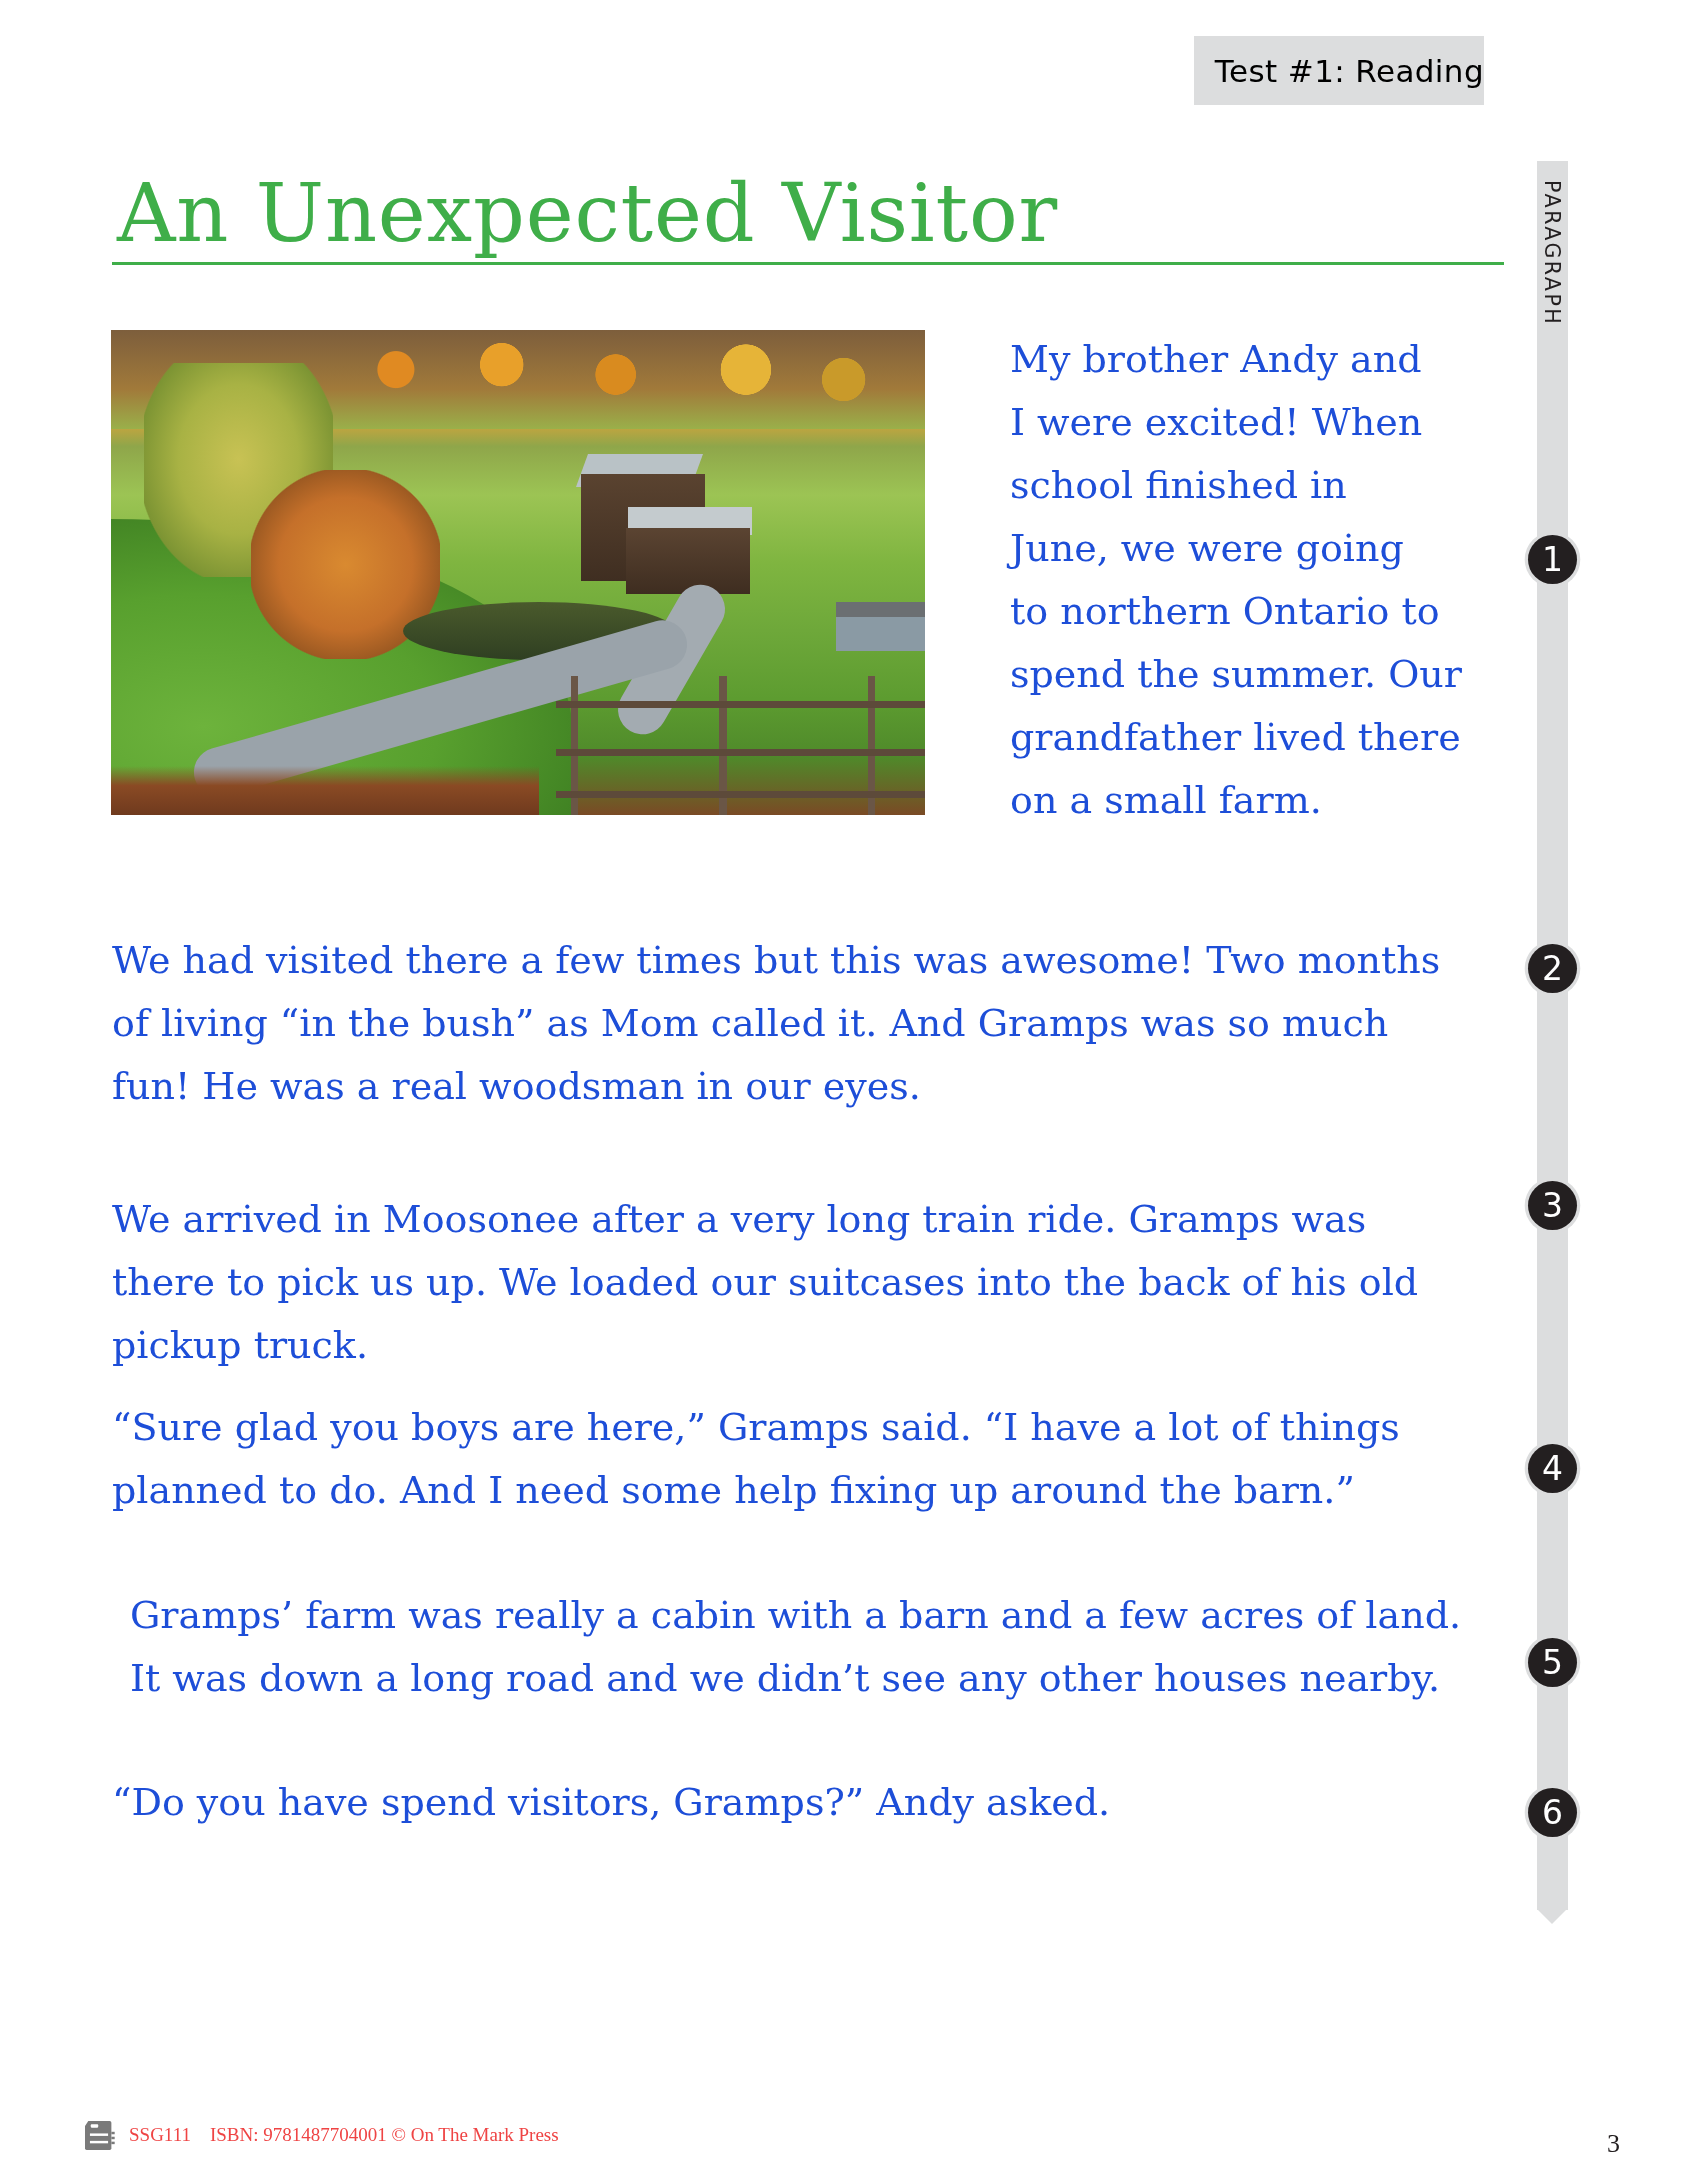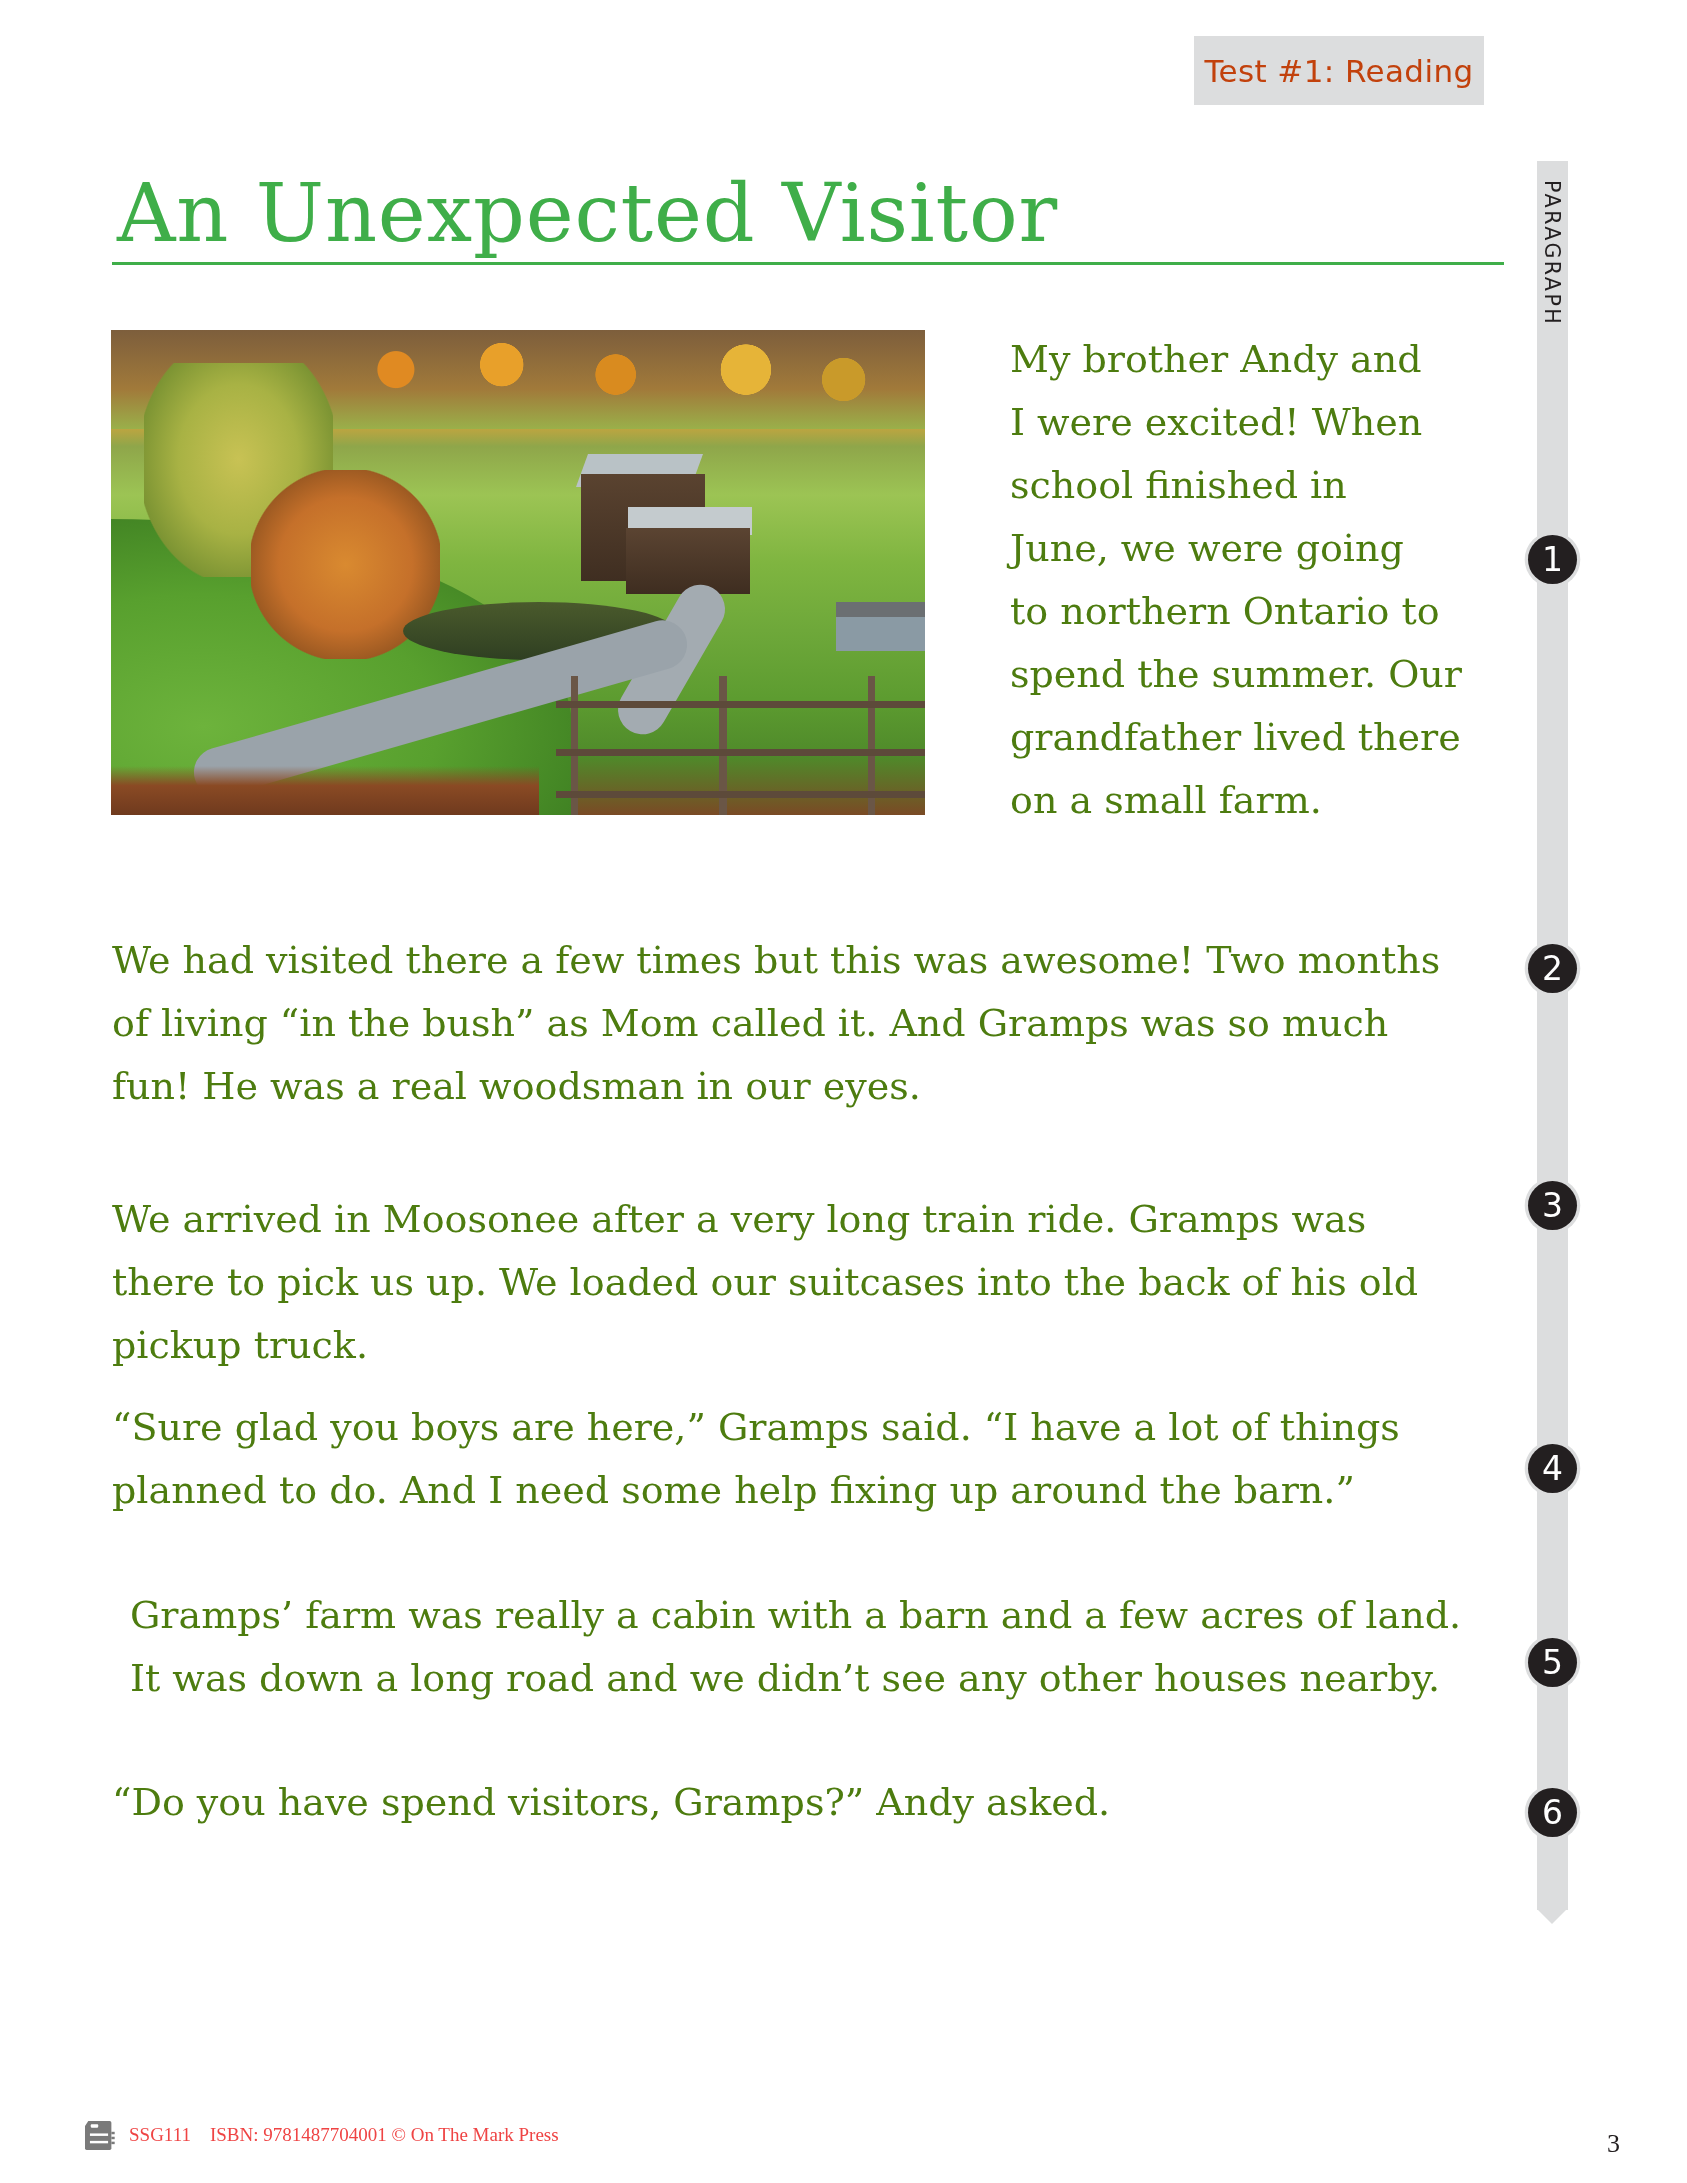--- a/index.html
+++ b/index.html
@@ -1,22 +1,22 @@
 <!DOCTYPE html>
 <html style="font-size:13px"><head>
 <meta charset="utf-8">
 <style>
   html, body { margin: 0; padding: 0; background: #ffffff; }
   body { width: 1687px; height: 2183px; position: relative; overflow: hidden;
          font-family: "DejaVu Serif", "Liberation Serif", serif; color: #231f20; }
 
   .badge { position: absolute; left: 1194px; top: 36px; width: 290px; height: 69px;
-           background: #dcddde; display: flex; align-items: center; justify-content: center;
+           background: #dcddde; display: flex; align-items: center; justify-content: flex-end;
            font-family: "DejaVu Sans", "Liberation Sans", sans-serif; font-size: 31px;
-           color: #c2410c; letter-spacing: 0.4px; }
+           color: #000000; letter-spacing: 0.4px; }
 
   .title { position: absolute; left: 110px; top: 161px; margin: 7px;
            font-family: "DejaVu Serif", serif; font-weight: normal; font-size: 81px;
            line-height: 91px; color: #3fae49; letter-spacing: 0.8px; white-space: nowrap; }
   .title-rule { position: absolute; left: 112px; top: 262px; width: 1392px; height: 2.5px; background: #3fae49; }
 
   .photo { position: absolute; left: 111px; top: 330px; width: 814px; height: 485px; overflow: hidden;
            background:
              linear-gradient(180deg, #8b6b3e 0%, #c98a2c 12%, #d9a43a 18%, #8fa64a 24%, #9cc454 34%, #7fb540 48%, #6ea83a 62%, #5d9c30 76%, #4f8a2a 88%, #7a4a25 100%); }
   .photo .hill-left { position:absolute; left:0; top:189px; width:461px; height:346px;
@@ -51,21 +51,21 @@
   .photo .leaves { position:absolute; left:0; bottom:0; width:428px; height:49px;
            background: linear-gradient(180deg, transparent, #8a4a24 40%, #6f3a1e); }
   .photo .fence { position:absolute; left:445px; top:346px; width:371px; height:140px;
            background:
              linear-gradient(180deg, transparent 18%, #5d4a3a 18% 23%, transparent 23% 52%, #5d4a3a 52% 57%, transparent 57% 82%, #5d4a3a 82% 87%, transparent 87%),
              linear-gradient(90deg, transparent 4%, #6a5646 4% 6%, transparent 6% 44%, #6a5646 44% 46%, transparent 46% 84%, #6a5646 84% 86%, transparent 86%); }
   .photo .shed { position:absolute; left:725px; top:272px; width:91px; height:49px;
            background: linear-gradient(180deg, #6b6f72 0 30%, #8a9aa4 30%); }
 
   .p { position: absolute; margin: 0; font-family: "DejaVu Serif", "Liberation Serif", serif;
-       font-size: 38px; line-height: 63px; color: #4d7c0f; white-space: pre-line; }
+       font-size: 38px; line-height: 63px; color: #1d4ed8; white-space: pre-line; }
   .p1 { left: 1010px; top: 328px; width: 511px; }
   .p2 { left: 112px; top: 929px; width: 1417px; }
   .p3 { left: 112px; top: 1188px; width: 1417px; }
   .p4 { left: 112px; top: 1396px; width: 1417px; }
   .p5 { left: 130px; top: 1584px; width: 1417px; }
   .p6 { left: 112px; top: 1771px; width: 1417px; }
 
   .rail { position: absolute; left: 1537px; top: 161px; width: 31px; height: 1749px; background: #dcddde; }
   .rail-tip { position: absolute; left: 1537px; top: 1909px; width: 0; height: 0;
               border-left: 15.7px solid transparent; border-right: 15.7px solid transparent; border-top: 15.7px solid #dcddde; }

